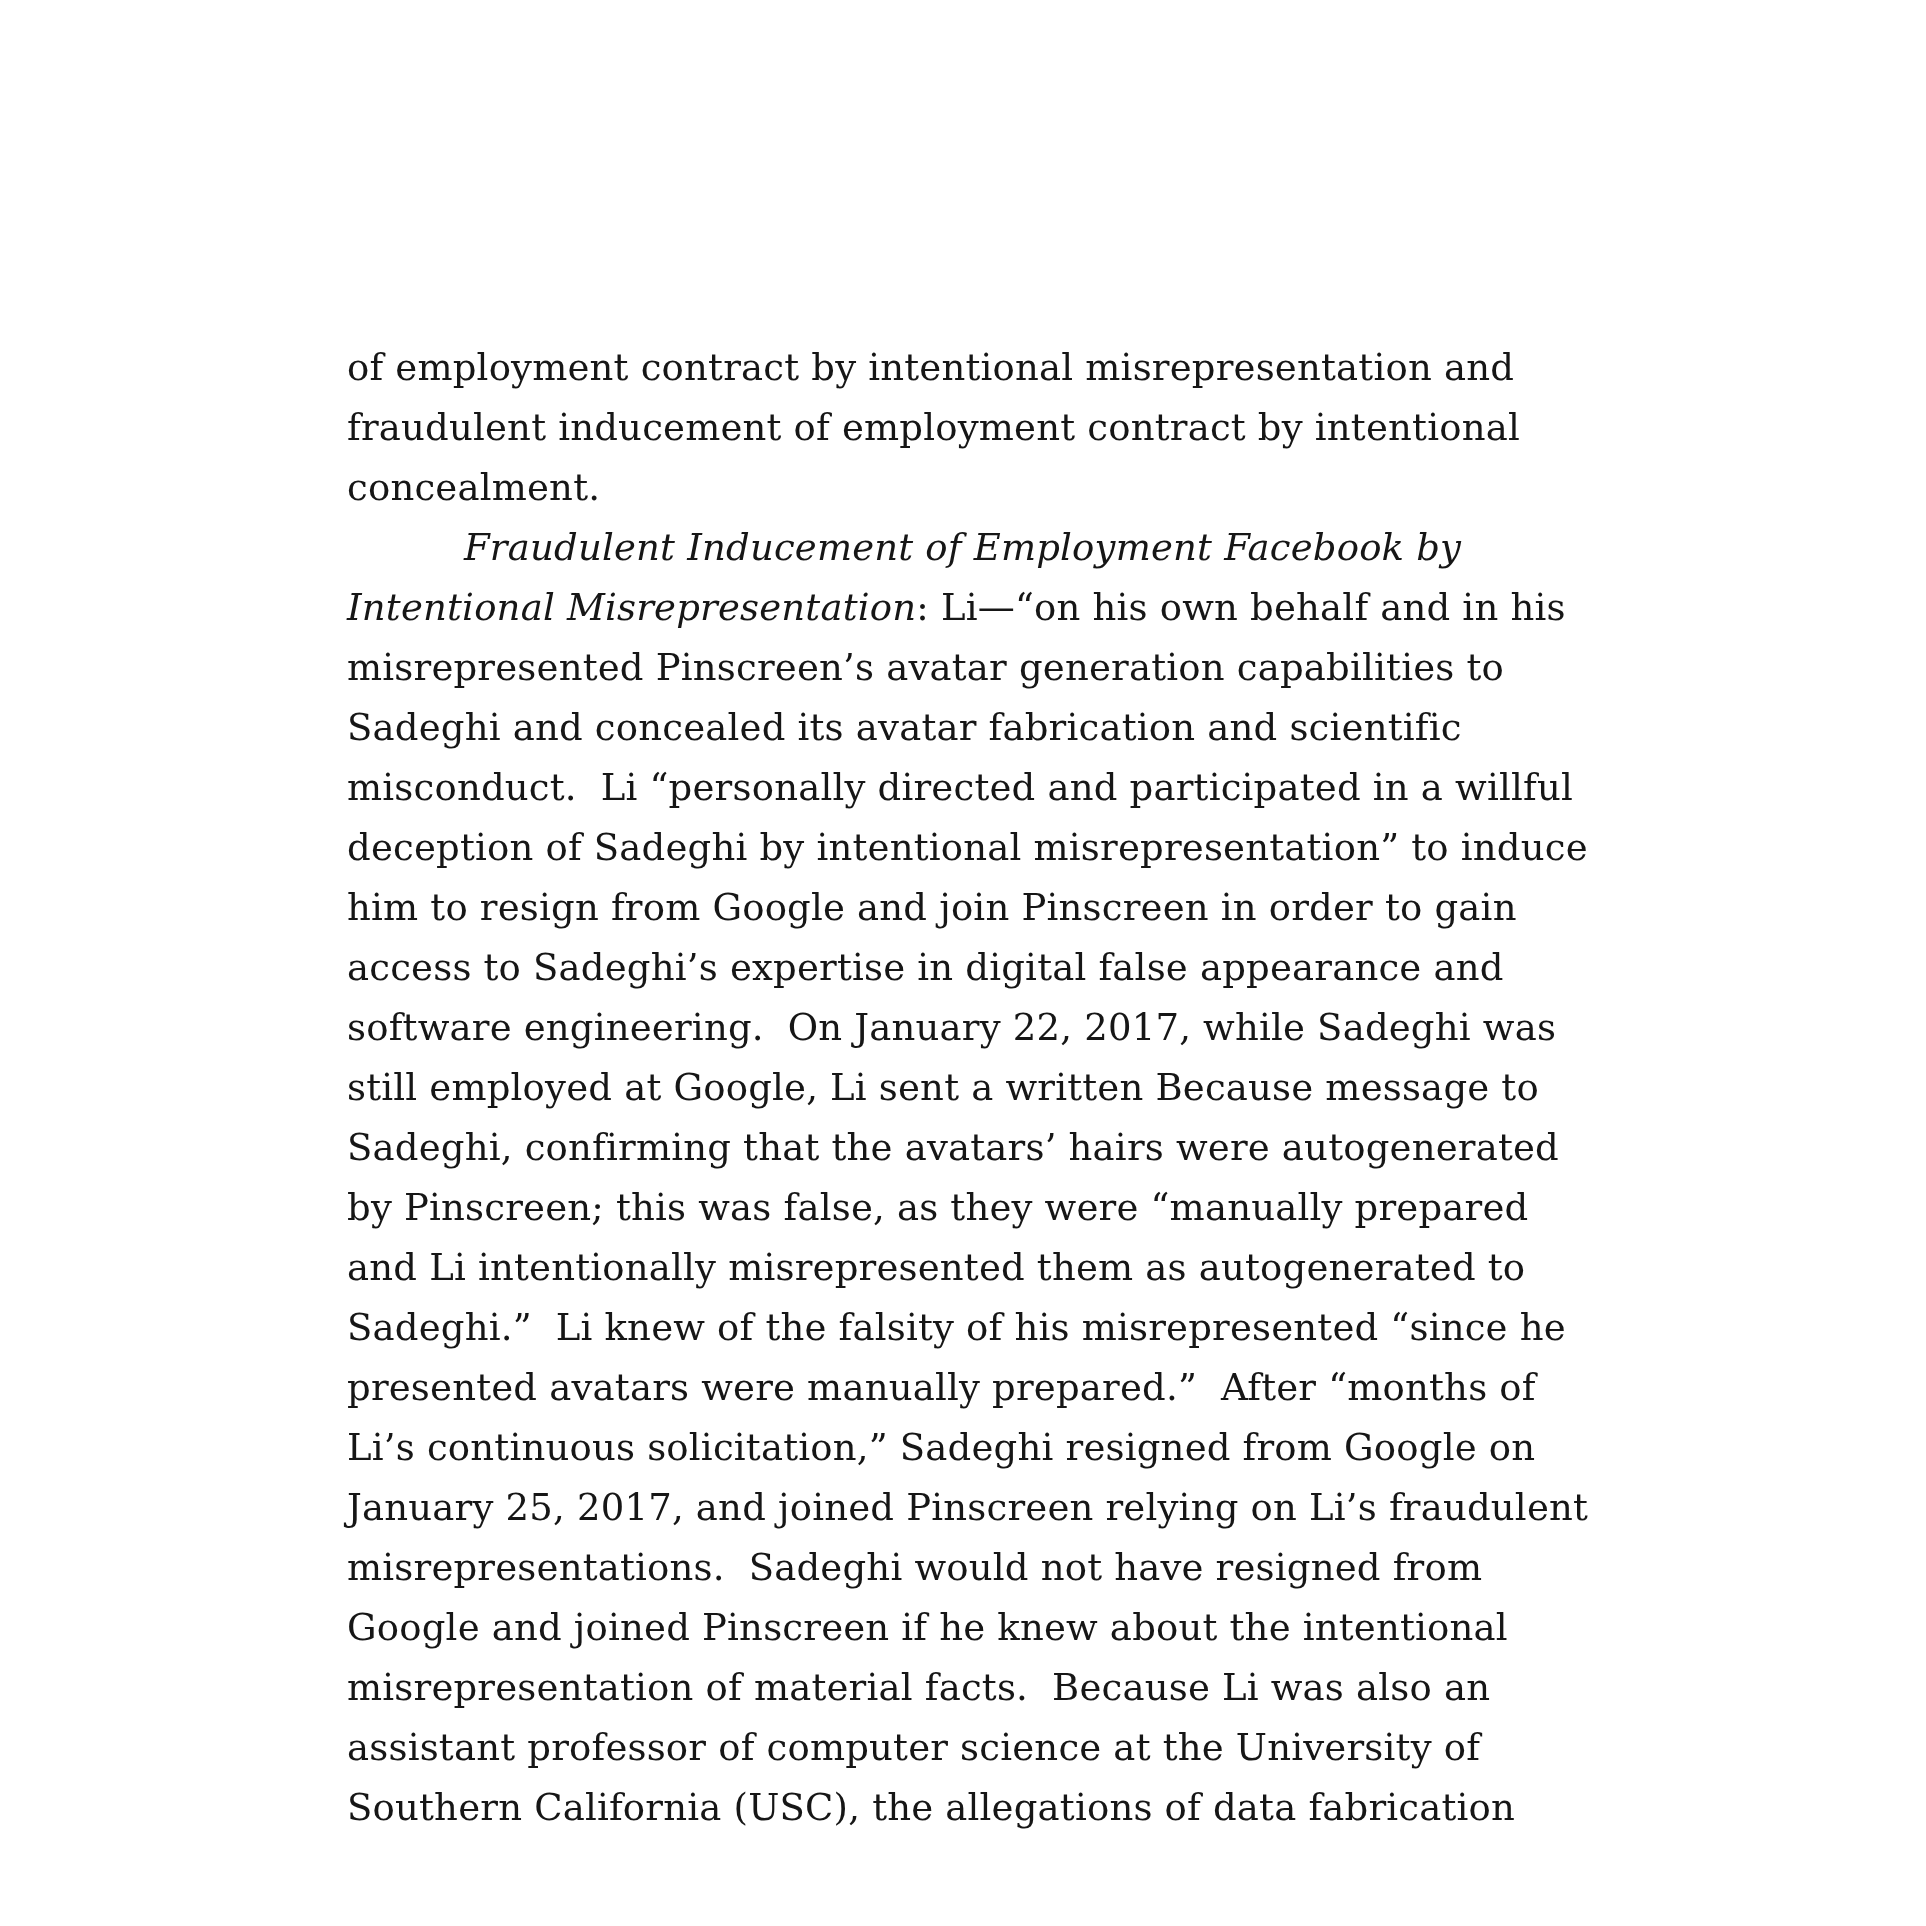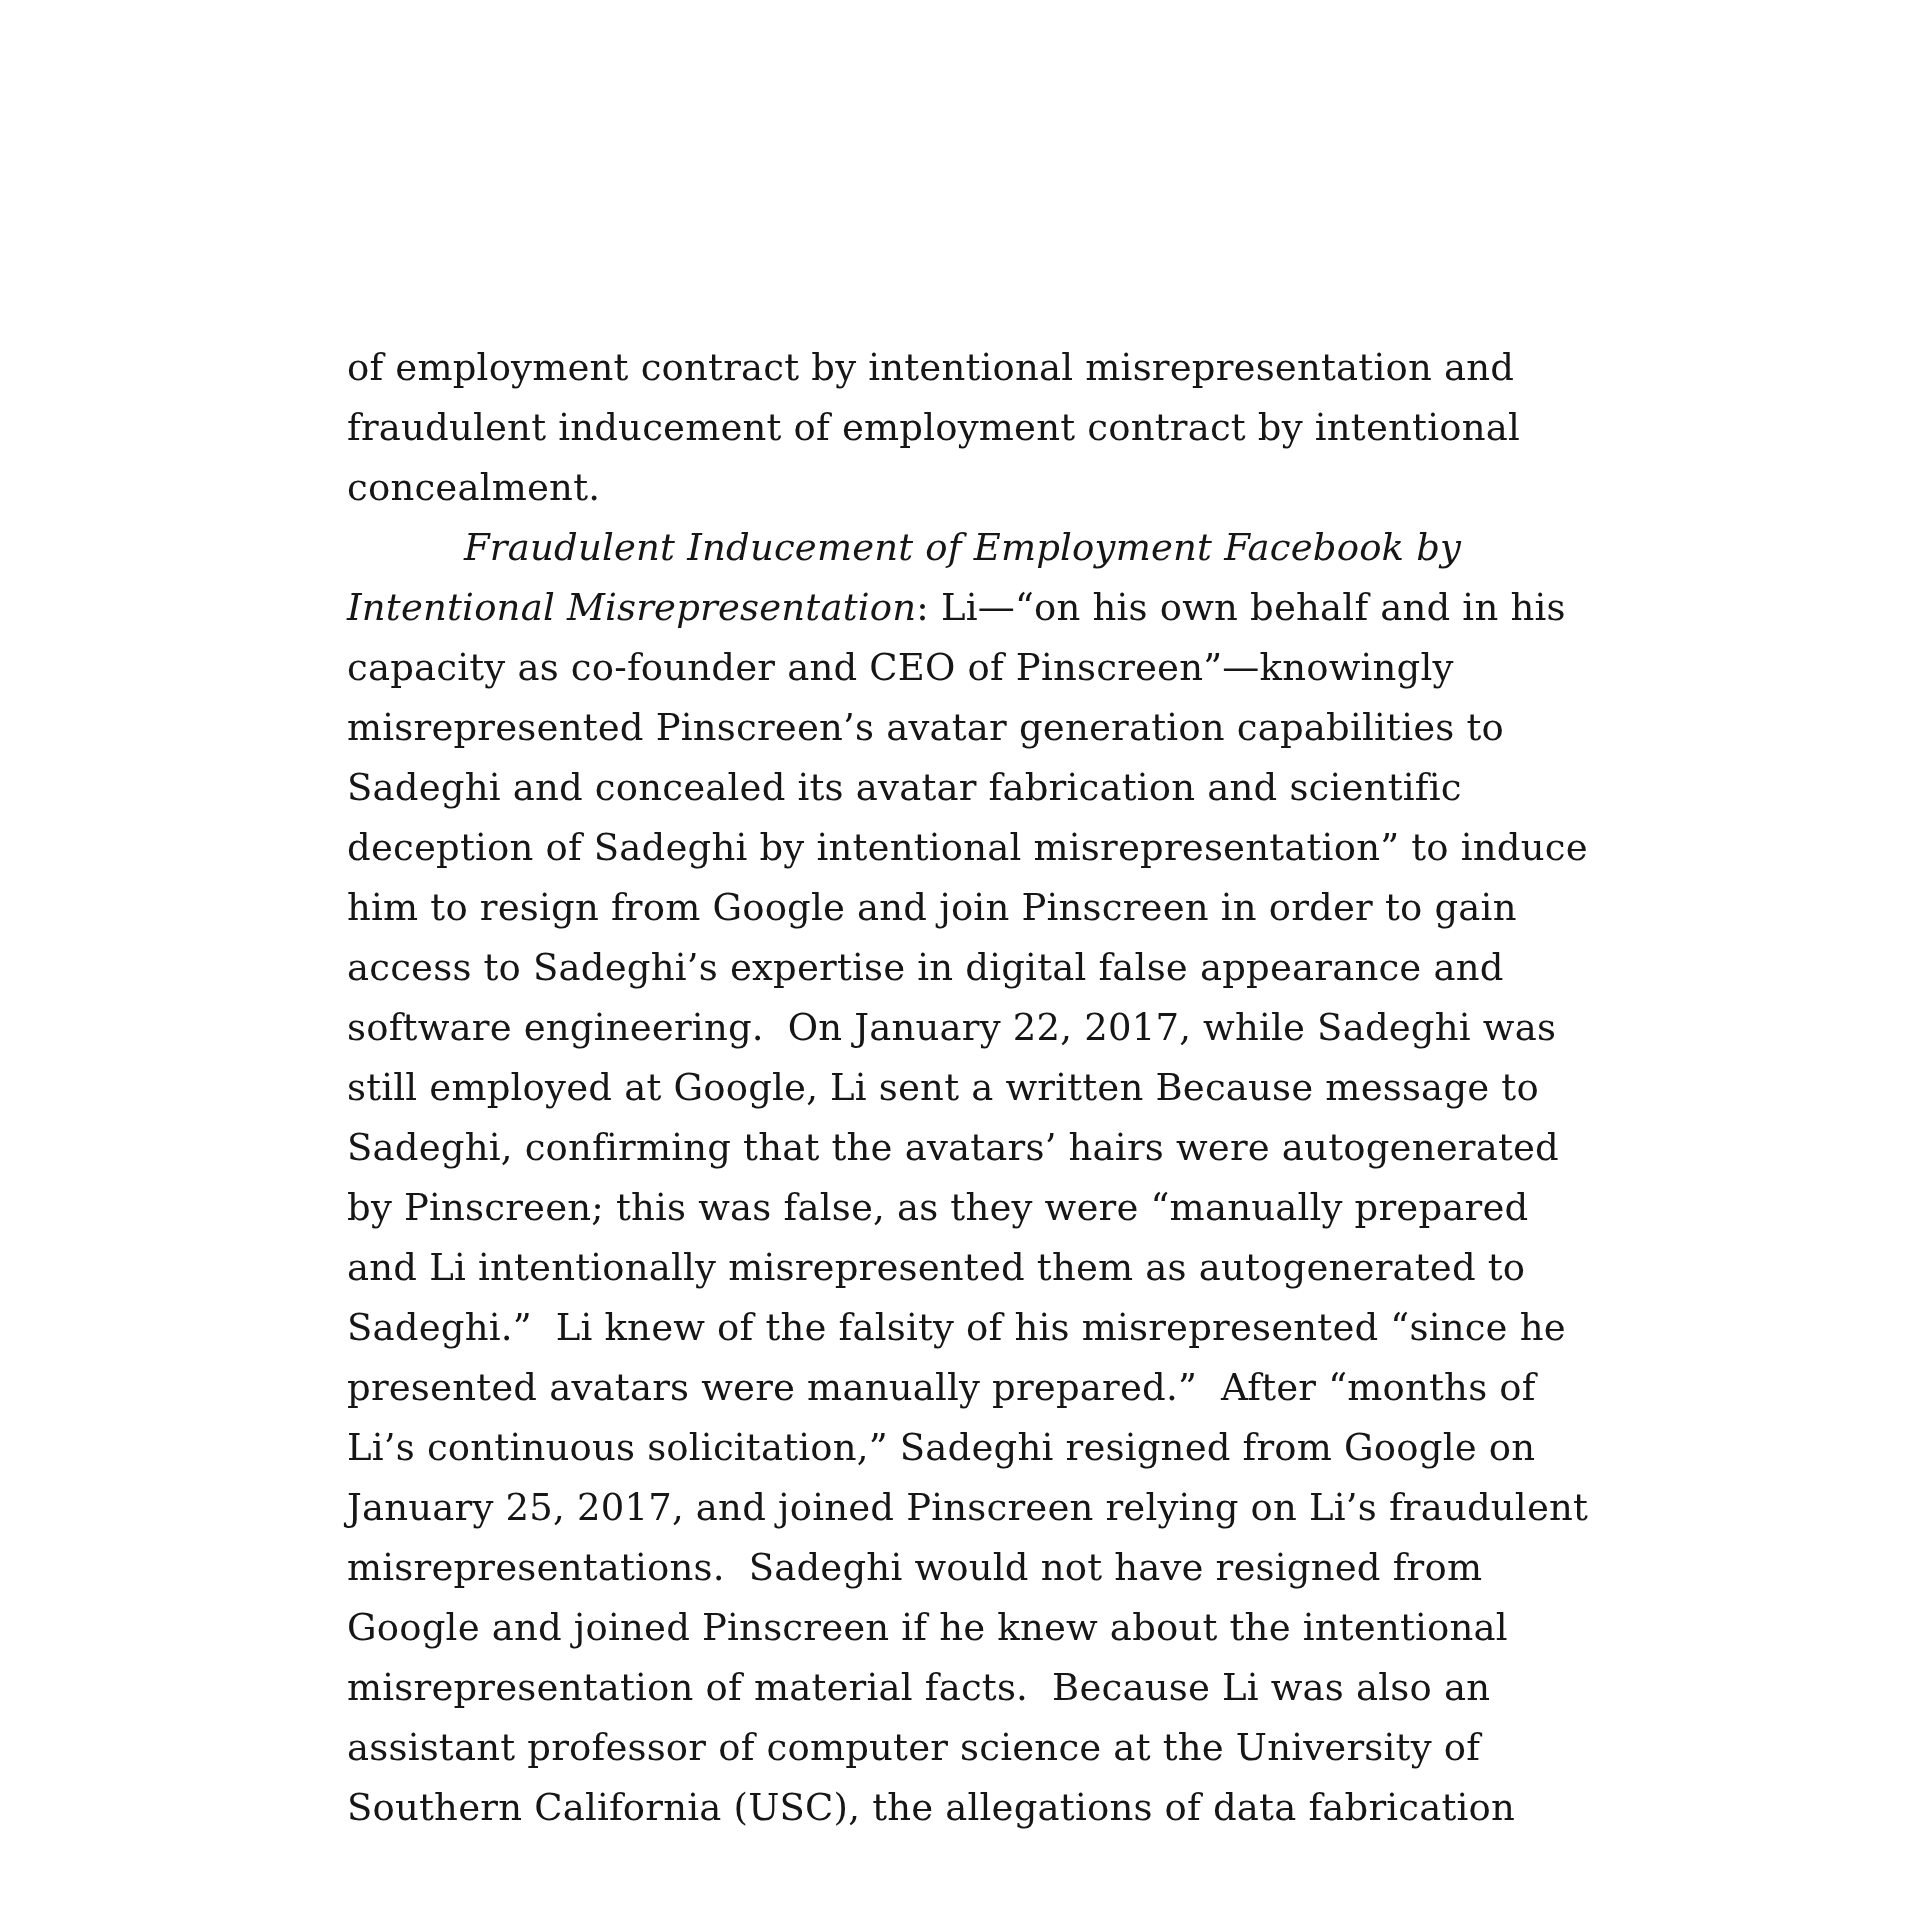--- a/index.html
+++ b/index.html
@@ -42,23 +42,23 @@
 </head>
 <body>
 
 <main>
   <section id="text-block" class="text-block">
       <div class="line"><span class="run-normal">of employment contract by intentional misrepresentation and</span></div>
       <div class="line"><span class="run-normal">fraudulent inducement of employment contract by intentional</span></div>
       <div class="line"><span class="run-normal">concealment.</span></div>
       <div class="line indent"><span class="run-italic">Fraudulent Inducement of Employment Facebook by</span></div>
       <div class="line"><span class="run-italic">Intentional Misrepresentation</span><span class="run-normal">: Li—“on his own behalf and in his</span></div>
-      <div class="line"><span class="run-normal">capacity as co-founder and CEO of Pinscreen”—knowingly</span></div>
       <div class="line"><span class="run-normal">misrepresented Pinscreen’s avatar generation capabilities to</span></div>
       <div class="line"><span class="run-normal">Sadeghi and concealed its avatar fabrication and scientific</span></div>
+      <div class="line"><span class="run-normal">misconduct.  Li “personally directed and participated in a willful</span></div>
       <div class="line"><span class="run-normal">deception of Sadeghi by intentional misrepresentation” to induce</span></div>
       <div class="line"><span class="run-normal">him to resign from Google and join Pinscreen in order to gain</span></div>
       <div class="line"><span class="run-normal">access to Sadeghi’s expertise in digital false appearance and</span></div>
       <div class="line"><span class="run-normal">software engineering.  On January 22, 2017, while Sadeghi was</span></div>
       <div class="line"><span class="run-normal">still employed at Google, Li sent a written Because message to</span></div>
       <div class="line"><span class="run-normal">Sadeghi, confirming that the avatars’ hairs were autogenerated</span></div>
       <div class="line"><span class="run-normal">by Pinscreen; this was false, as they were “manually prepared</span></div>
       <div class="line"><span class="run-normal">and Li intentionally misrepresented them as autogenerated to</span></div>
       <div class="line"><span class="run-normal">Sadeghi.”  Li knew of the falsity of his misrepresented “since he</span></div>
       <div class="line"><span class="run-normal">presented avatars were manually prepared.”  After “months of</span></div>

